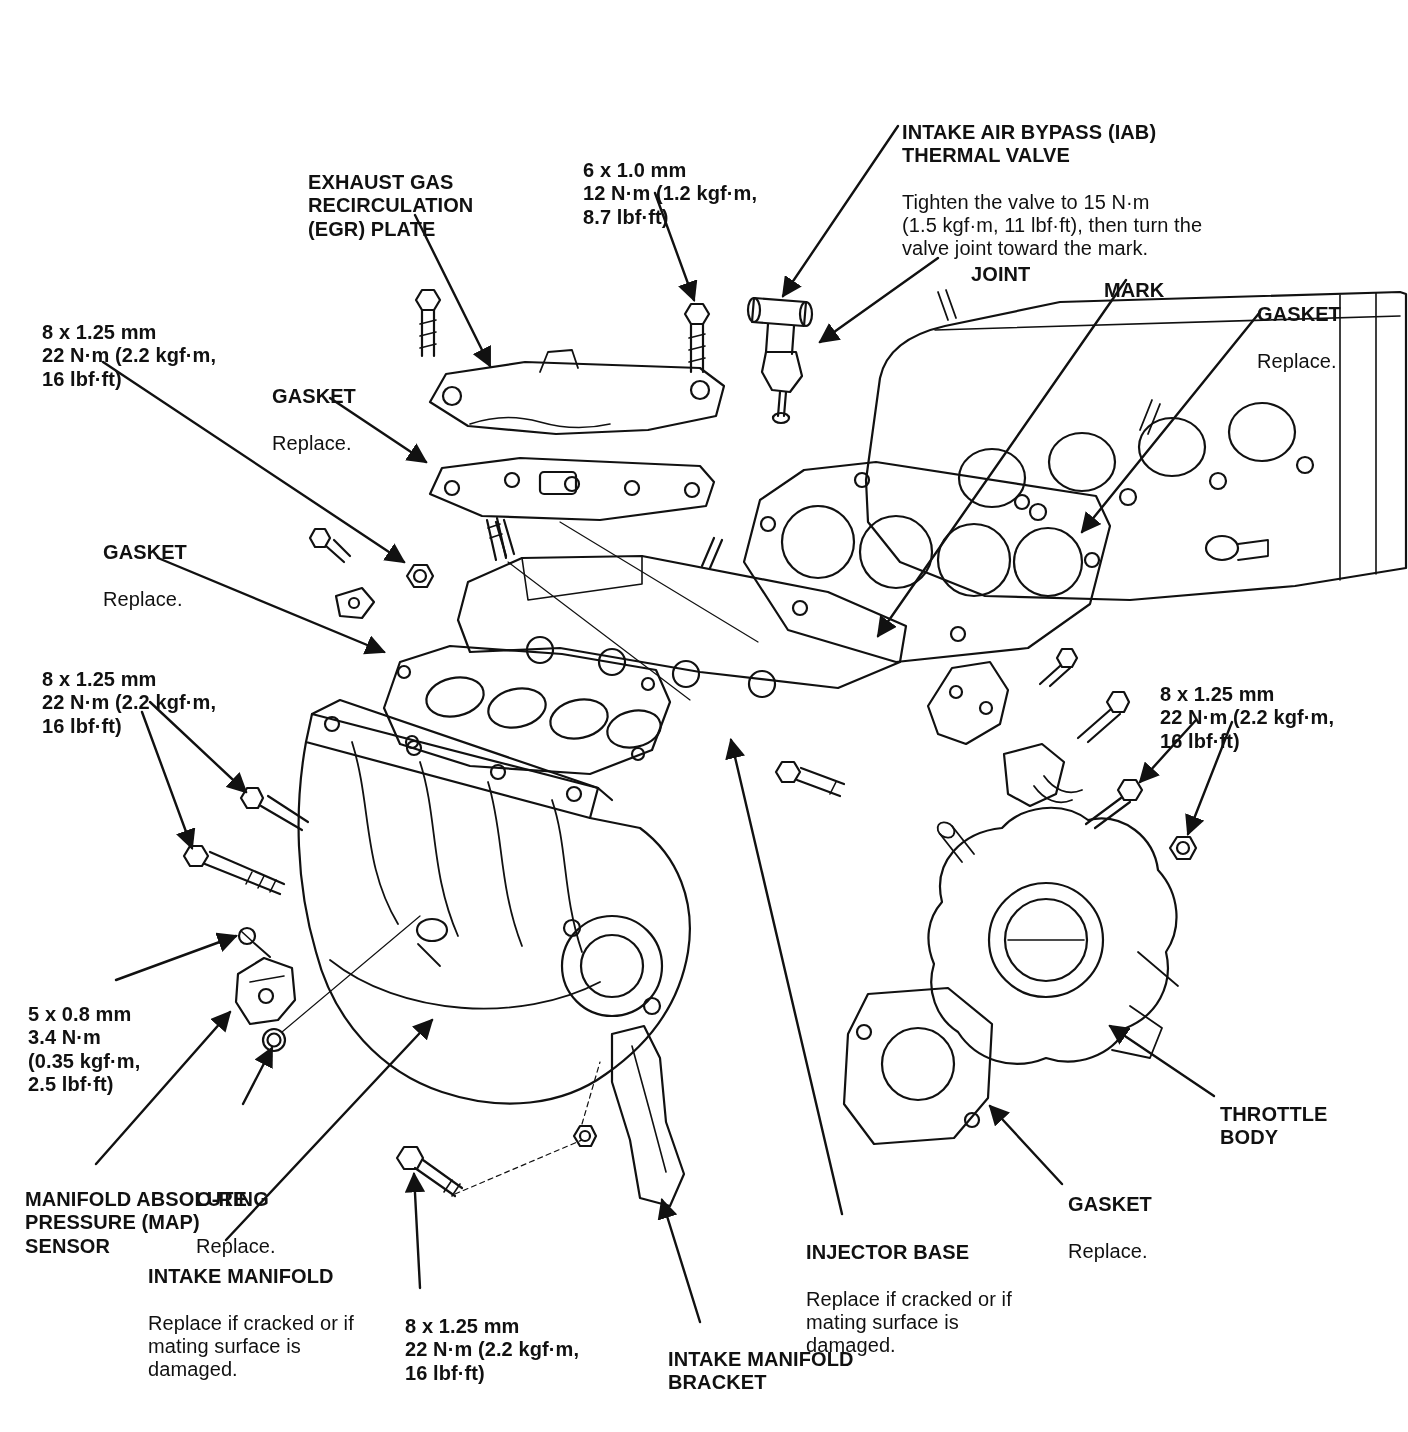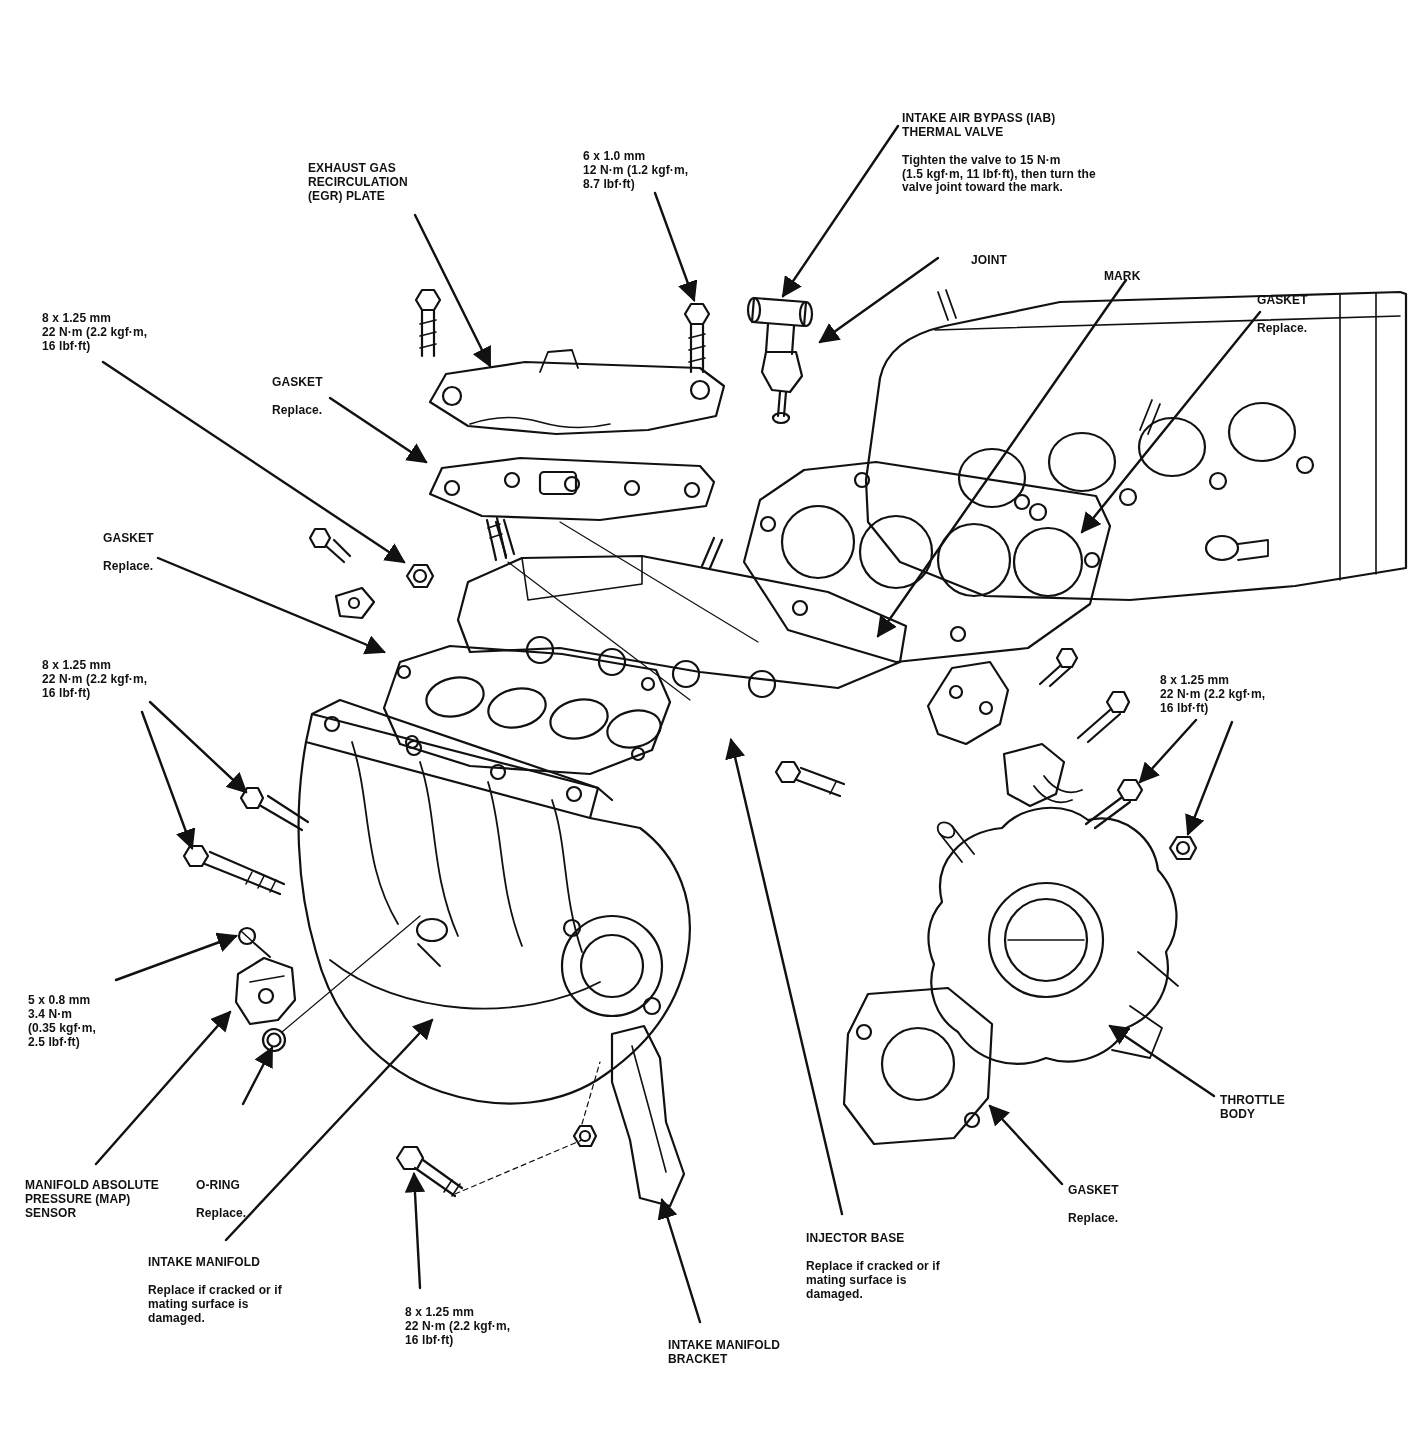--- a/index.html
+++ b/index.html
@@ -10,26 +10,26 @@
     height: 1432px;
     background: #ffffff;
     font-family: "Liberation Sans", sans-serif;
     color: #111111;
     overflow: hidden;
   }
   .art { position: absolute; left: 0; top: 0; width: 1408px; height: 1432px; }
   .label {
     position: absolute;
     white-space: pre-line;
-    font-size: 12px;
+    font-size: 20px;
     line-height: 1.16;
     letter-spacing: 0.1px;
   }
   .label .t { font-weight: 700; }
-  .label .n { font-weight: 700; }
+  .label .n { font-weight: 400; }
 </style>
 </head>
 <body>
 
 <div class="stage">
 
   <svg class="art" viewBox="0 0 1408 1432" xmlns="http://www.w3.org/2000/svg" fill="none" stroke="#111111" stroke-width="2.2" stroke-linecap="round" stroke-linejoin="round">
     <defs>
       <marker id="ah" viewBox="0 0 10 10" refX="9" refY="5" markerWidth="8.5" markerHeight="8.5" orient="auto-start-reverse">
         <path d="M0 0 L10 5 L0 10 Z" fill="#111111" stroke="none"></path>

